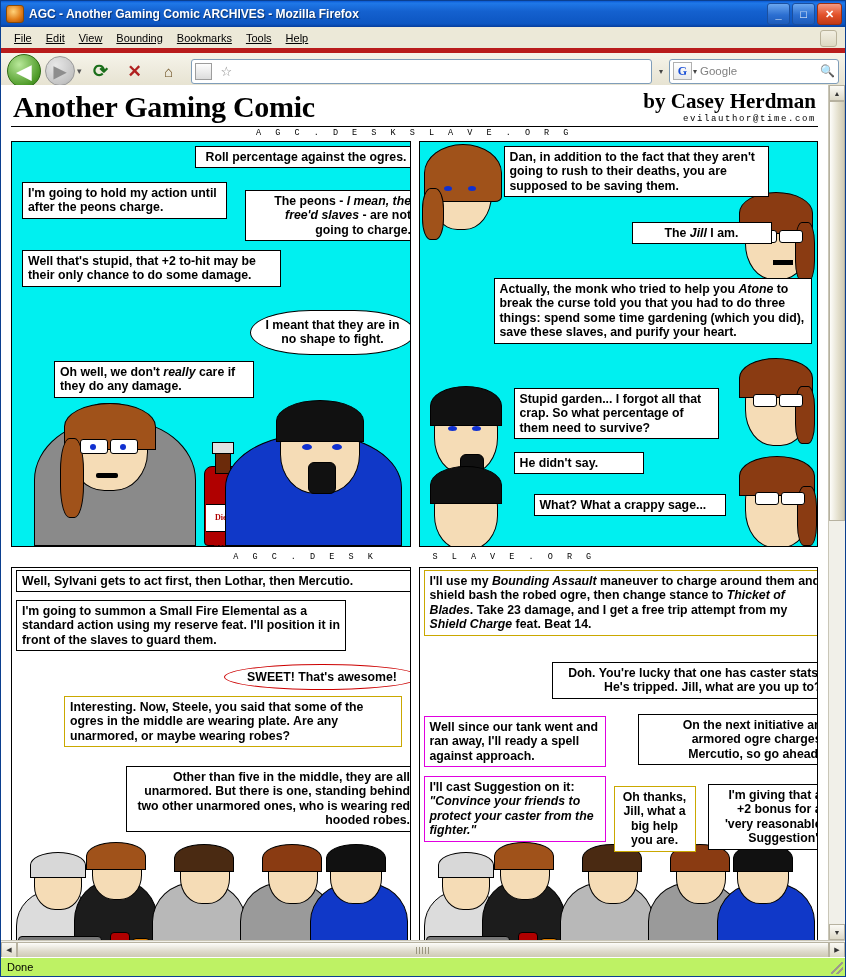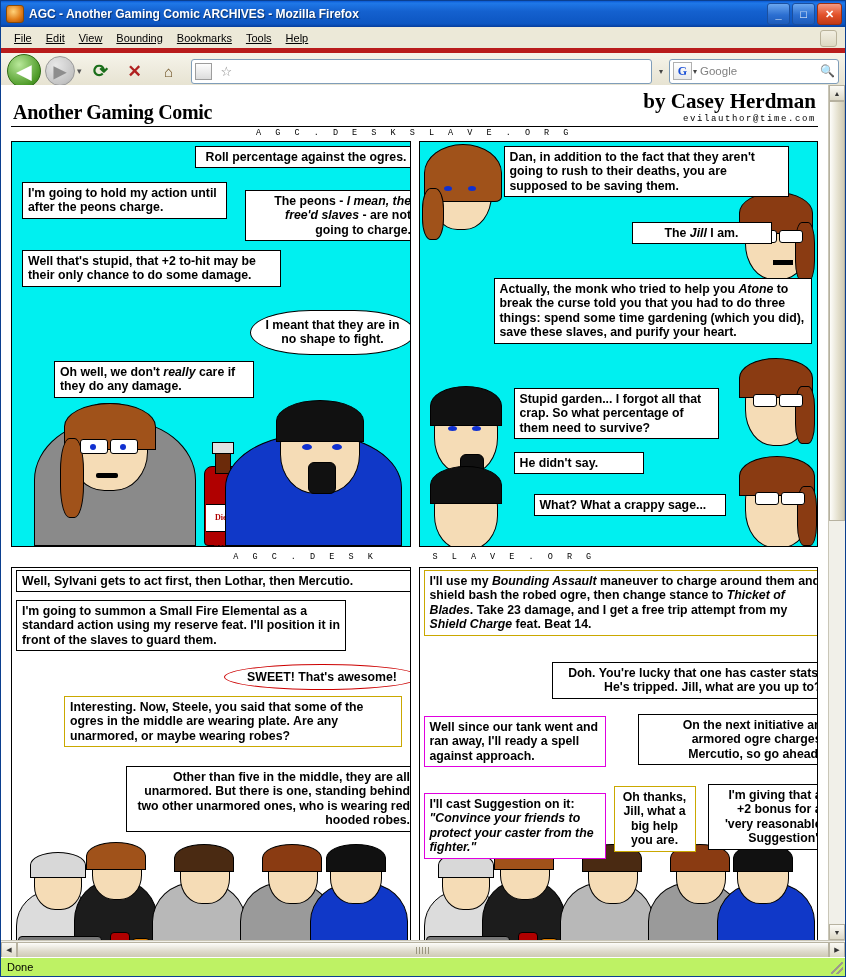--- a/index.html
+++ b/index.html
@@ -185,21 +185,21 @@
   }
   .vscroll .arrow.bottom { position: absolute; bottom: 0; left: 0; }
 
   
   .comic-head {
     display: flex; align-items: flex-end; justify-content: space-between;
     padding: 4px 12px 2px 12px;
   }
   .comic-title {
     font-family: "Liberation Serif", serif;
-    font-size: 20px; font-weight: bold; color: #000;
+    font-size: 30px; font-weight: bold; color: #000;
     letter-spacing: -0.3px;
   }
   .comic-author {
     text-align: right;
   }
   .comic-author .by {
     font-family: "Liberation Serif", serif;
     font-size: 21px; font-weight: bold;
   }
   .comic-author .email {
@@ -435,21 +435,21 @@
 
           <div style="position:absolute;left:14px;top:330px;width:62px;height:76px;background:#f5dcb6;border:1px solid #000;border-radius:44%;"></div>
           <div style="position:absolute;left:10px;top:324px;width:70px;height:36px;background:#111;border:1px solid #000;border-radius:55% 55% 0 0;"></div>
 
           <div style="position:absolute;right:6px;top:320px;width:64px;height:84px;background:#f5dcb6;border:1px solid #000;border-radius:44%;"></div>
           <div style="position:absolute;right:2px;top:314px;width:74px;height:38px;background:#8a3b12;border:1px solid #000;border-radius:55% 55% 0 0;"></div>
           <div style="position:absolute;right:0px;top:344px;width:18px;height:58px;background:#8a3b12;border:1px solid #000;border-radius:35%;"></div>
           <div style="position:absolute;right:38px;top:350px;width:22px;height:11px;border:1.5px solid #000;border-radius:3px;background:#fff;"></div>
           <div style="position:absolute;right:12px;top:350px;width:22px;height:11px;border:1.5px solid #000;border-radius:3px;background:#fff;"></div>
 
-          <div class="bub" style="left:84px; top:4px; width:285px;">Dan, in addition to the fact that they aren't going to rush to their deaths, you are supposed to be saving them.</div>
+          <div class="bub" style="left:84px; top:4px; width:265px;">Dan, in addition to the fact that they aren't going to rush to their deaths, you are supposed to be saving them.</div>
           <div class="bub c" style="left:212px; top:80px; width:140px;">The <i>Jill</i> I am.</div>
           <div class="bub" style="left:74px; top:136px; width:318px;">Actually, the monk who tried to help you <i>Atone</i> to break the curse told you that you had to do three things: spend some time gardening (which you did), save these slaves, and purify your heart.</div>
           <div class="bub" style="left:94px; top:246px; width:205px;">Stupid garden... I forgot all that crap. So what percentage of them need to survive?</div>
           <div class="bub" style="left:94px; top:310px; width:130px;">He didn't say.</div>
           <div class="bub" style="left:114px; top:352px; width:192px;">What? What a crappy sage...</div>
         </div>
 
         <div class="watermark">
           <span>A G C . D E S K</span>
           <span style="display:inline-block;width:36px;"></span>
@@ -508,21 +508,21 @@
             <div style="position:absolute;left:6px;bottom:2px;width:82px;height:30px;background:#777;border:1px solid #000;border-radius:4px;"></div>
 
             <div style="position:absolute;left:98px;bottom:2px;width:18px;height:34px;background:#b00000;border:1px solid #000;border-radius:4px;"></div>
             <div style="position:absolute;left:120px;bottom:2px;width:16px;height:28px;background:#e08000;border:1px solid #000;border-radius:4px;"></div>
           </div>
 
           <div class="bub yellowline" style="left:4px; top:2px; width:404px;">I'll use my <i>Bounding Assault</i> maneuver to charge around them and shield bash the robed ogre, then change stance to <i>Thicket of Blades</i>. Take 23 damage, and I get a free trip attempt from my <i>Shield Charge</i> feat. Beat 14.</div>
           <div class="bub r" style="left:132px; top:94px; width:276px;">Doh. You're lucky that one has caster stats. He's tripped. Jill, what are you up to?</div>
           <div class="bub magenta" style="left:4px; top:148px; width:182px;">Well since our tank went and ran away, I'll ready a spell against approach.</div>
           <div class="bub r" style="left:218px; top:146px; width:190px;">On the next initiative an armored ogre charges Mercutio, so go ahead.</div>
-          <div class="bub magenta" style="left:4px; top:225px; width:182px;">I'll cast Suggestion on it: <i>"Convince your friends to protect your caster from the fighter."</i></div>
+          <div class="bub magenta" style="left:4px; top:208px; width:182px;">I'll cast Suggestion on it: <i>"Convince your friends to protect your caster from the fighter."</i></div>
           <div class="bub yellowline c" style="left:194px; top:218px; width:82px;">Oh thanks, Jill, what a big help you are.</div>
           <div class="bub r" style="left:288px; top:216px; width:120px;">I'm giving that a +2 bonus for a 'very reasonable Suggestion'.</div>
         </div>
 
       </div>
     </div>
 
     <div class="vscroll">
       <div class="arrow">▲</div>
       <div class="thumb"></div>

